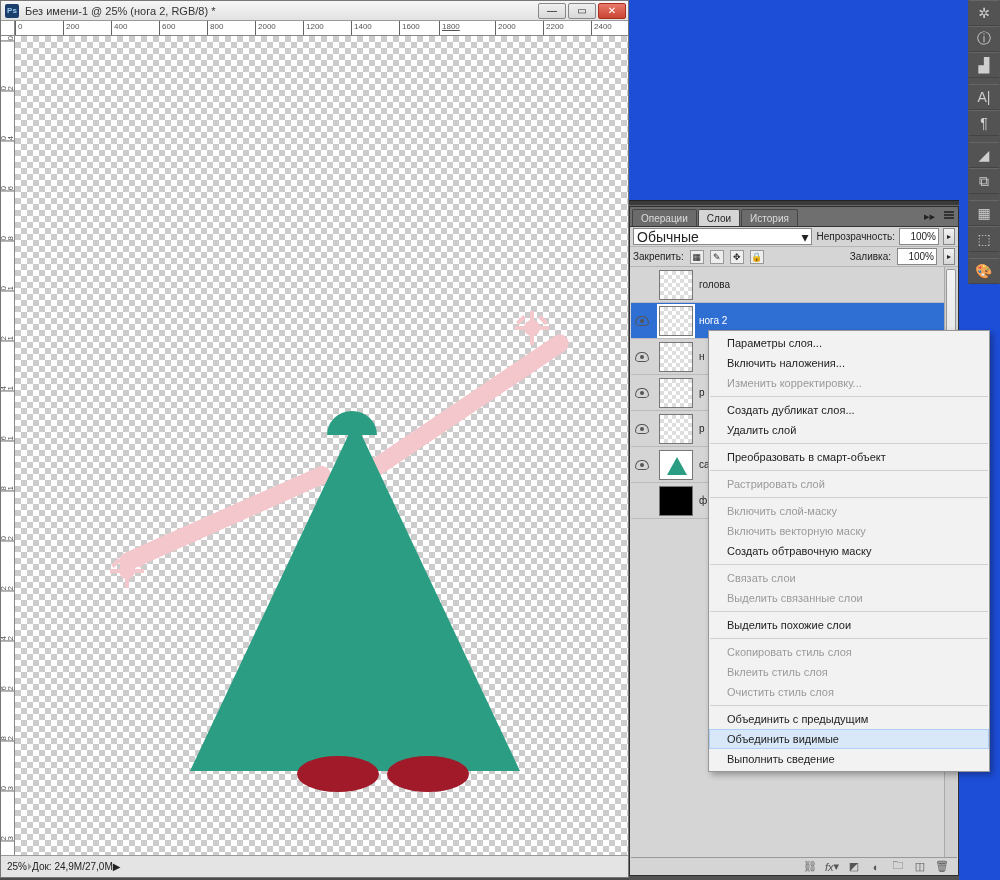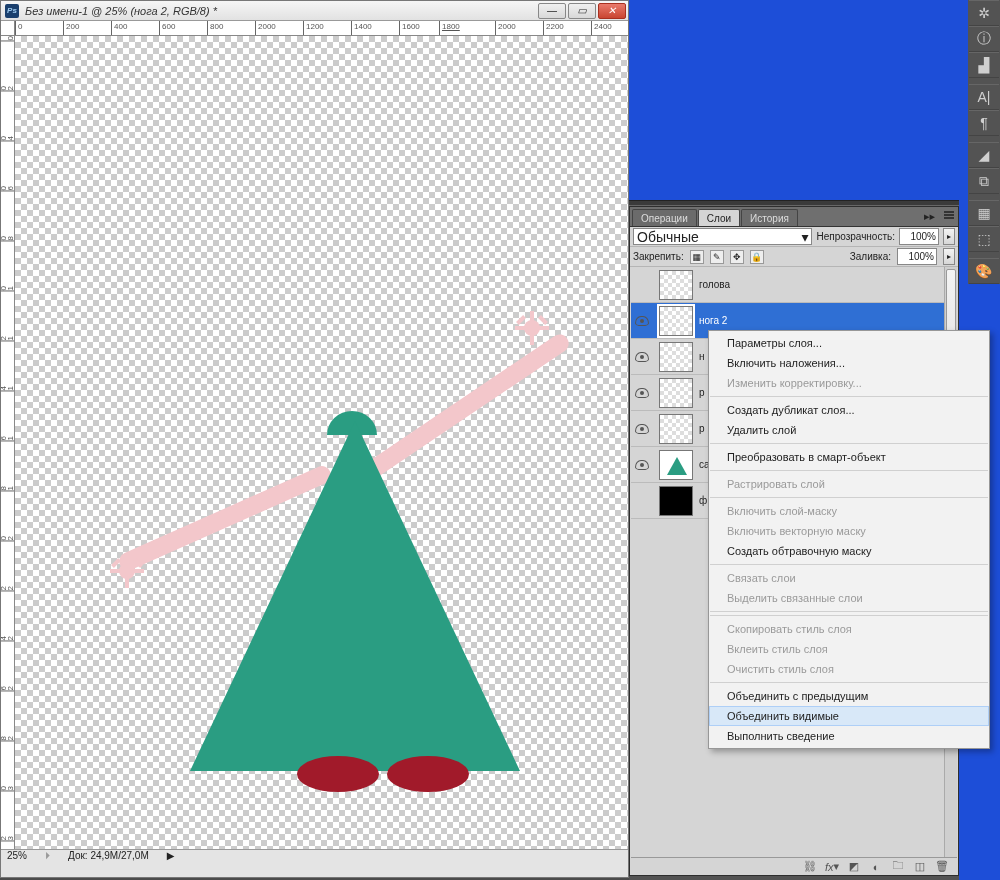--- a/index.html
+++ b/index.html
@@ -1,20 +1,20 @@
 <!DOCTYPE html>
 <html><head>
 <meta charset="utf-8">
 <style>
   * { box-sizing: border-box; margin: 0; padding: 0; }
   body { font-family: Tahoma, Arial, sans-serif; font-size: 11px; background: #4b4b4b; width: 1000px; height: 880px; overflow: hidden; position: relative; color: #222; }
 
   
   .doc-window { position: absolute; left: 0; top: 0; width: 629px; height: 878px; background: #d9d9d9; border: 1px solid #777; }
-  .titlebar { height: 20px; background: linear-gradient(#f6f6f6,#e2e2e2); display: flex; align-items: center; padding-left: 4px; border-bottom: 1px solid #999; font-style: italic; }
+  .titlebar { height: 20px; background: linear-gradient(#f6f6f6,#e2e2e2); display: flex; align-items: center; padding-left: 4px; border-bottom: 1px solid #999; }
   .ps-icon { width: 14px; height: 14px; background: #1a3f6d; margin-right: 6px; display:flex; align-items:center; justify-content:center; color:#9ecbf0; font-size:8px; font-weight:bold; border-radius:2px; }
   .title-text { flex: 1; color: #333; }
   .win-btns { display: flex; gap: 2px; padding-right: 2px; }
   .win-btn { width: 28px; height: 16px; border: 1px solid #888; background: linear-gradient(#f0f0f0,#d8d8d8); border-radius:2px; display:flex; align-items:center; justify-content:center; font-size:10px;}
   .win-btn.close { background: linear-gradient(#e97a6c,#c94531); color:#fff; border-color:#a83020;}
 
   .ruler-top { position:absolute; left:14px; right:0; top:20px; height:15px; background:#fff; border-bottom:1px solid #888; overflow:hidden;}
   .ruler-left { position:absolute; left:0; top:35px; width:14px; bottom:18px; background:#fff; border-right:1px solid #888; overflow:hidden;}
   .ruler-origin { position:absolute; left:0; top:20px; width:14px; height:15px; background:#fff; border-right:1px solid #888; border-bottom:1px solid #888;}
   .ruler-top .tick, .ruler-left .tickv { position:absolute; font-size:8px; color:#555; }
@@ -36,21 +36,21 @@
   .arm { position:absolute; width:280px; height:18px; background:#f3c7cb; border-radius:9px; transform-origin:left center; }
   .arm.a1 { left:320px; top:450px; transform: rotate(-34deg); }
   .arm.a2 { left:105px; top:520px; transform: rotate(-24deg); width:230px;}
   .hand { position:absolute; width:34px; height:34px; }
   .hand svg { width:100%; height:100%; }
   .triangle { position:absolute; left:175px; top:385px; width:0; height:0; border-left:165px solid transparent; border-right:165px solid transparent; border-bottom:350px solid #2a9d82; }
   .triangle-cap { position:absolute; left:312px; top:375px; width:50px; height:24px; background:#2a9d82; border-radius:50% 50% 0 0 / 100% 100% 0 0;}
   .foot { position:absolute; width:82px; height:36px; background:#a11a2a; border-radius:50%; top:720px; }
   .foot.f1 { left:282px; } .foot.f2 { left:372px; }
 
-  .statusbar { position:absolute; left:0; right:0; bottom:0; height:28px; background:#e4e4e4; border-top:1px solid #999; display:flex; align-items:flex-start; font-size:10px; gap:18px; padding:0 6px;}
+  .statusbar { position:absolute; left:0; right:0; bottom:0; height:22px; background:#e4e4e4; border-top:1px solid #999; display:flex; align-items:center; font-size:10px; padding:0 6px;}
   .statusbar .sep { color:#999; }
 
   
   .right-col { position:absolute; left:629px; top:0; right:0; bottom:0; background:#1d4ed8;}
   .panel-stack { position:absolute; left:0; top:206px; width:330px; bottom:0; background:#535353;}
   .panel { background:#d5d5d5; border:1px solid #2e2e2e; }
 
   .panel-tabs { height:20px; display:flex; background:#6f6f6f; border-bottom:1px solid #333; align-items:flex-end; padding-left:2px; position:relative;}
   .panel-tab { padding:3px 8px 2px; font-size:10px; color:#ddd; background:#6b6b6b; border:1px solid #444; border-bottom:none; margin-right:1px; border-radius:2px 2px 0 0; }
   .panel-tab.active { background:#d5d5d5; color:#222; }
@@ -379,20 +379,21 @@
     <div class="ctx-sep"></div>
     <div class="ctx-item disabled">Растрировать слой</div>
     <div class="ctx-sep"></div>
     <div class="ctx-item disabled">Включить слой-маску</div>
     <div class="ctx-item disabled">Включить векторную маску</div>
     <div class="ctx-item">Создать обтравочную маску</div>
     <div class="ctx-sep"></div>
     <div class="ctx-item disabled">Связать слои</div>
     <div class="ctx-item disabled">Выделить связанные слои</div>
     <div class="ctx-sep"></div>
+    <div class="ctx-item">Выделить похожие слои</div>
     <div class="ctx-sep"></div>
     <div class="ctx-item disabled">Скопировать стиль слоя</div>
     <div class="ctx-item disabled">Вклеить стиль слоя</div>
     <div class="ctx-item disabled">Очистить стиль слоя</div>
     <div class="ctx-sep"></div>
     <div class="ctx-item">Объединить с предыдущим</div>
     <div class="ctx-item hovered">Объединить видимые</div>
     <div class="ctx-item">Выполнить сведение</div>
   </div>
 

